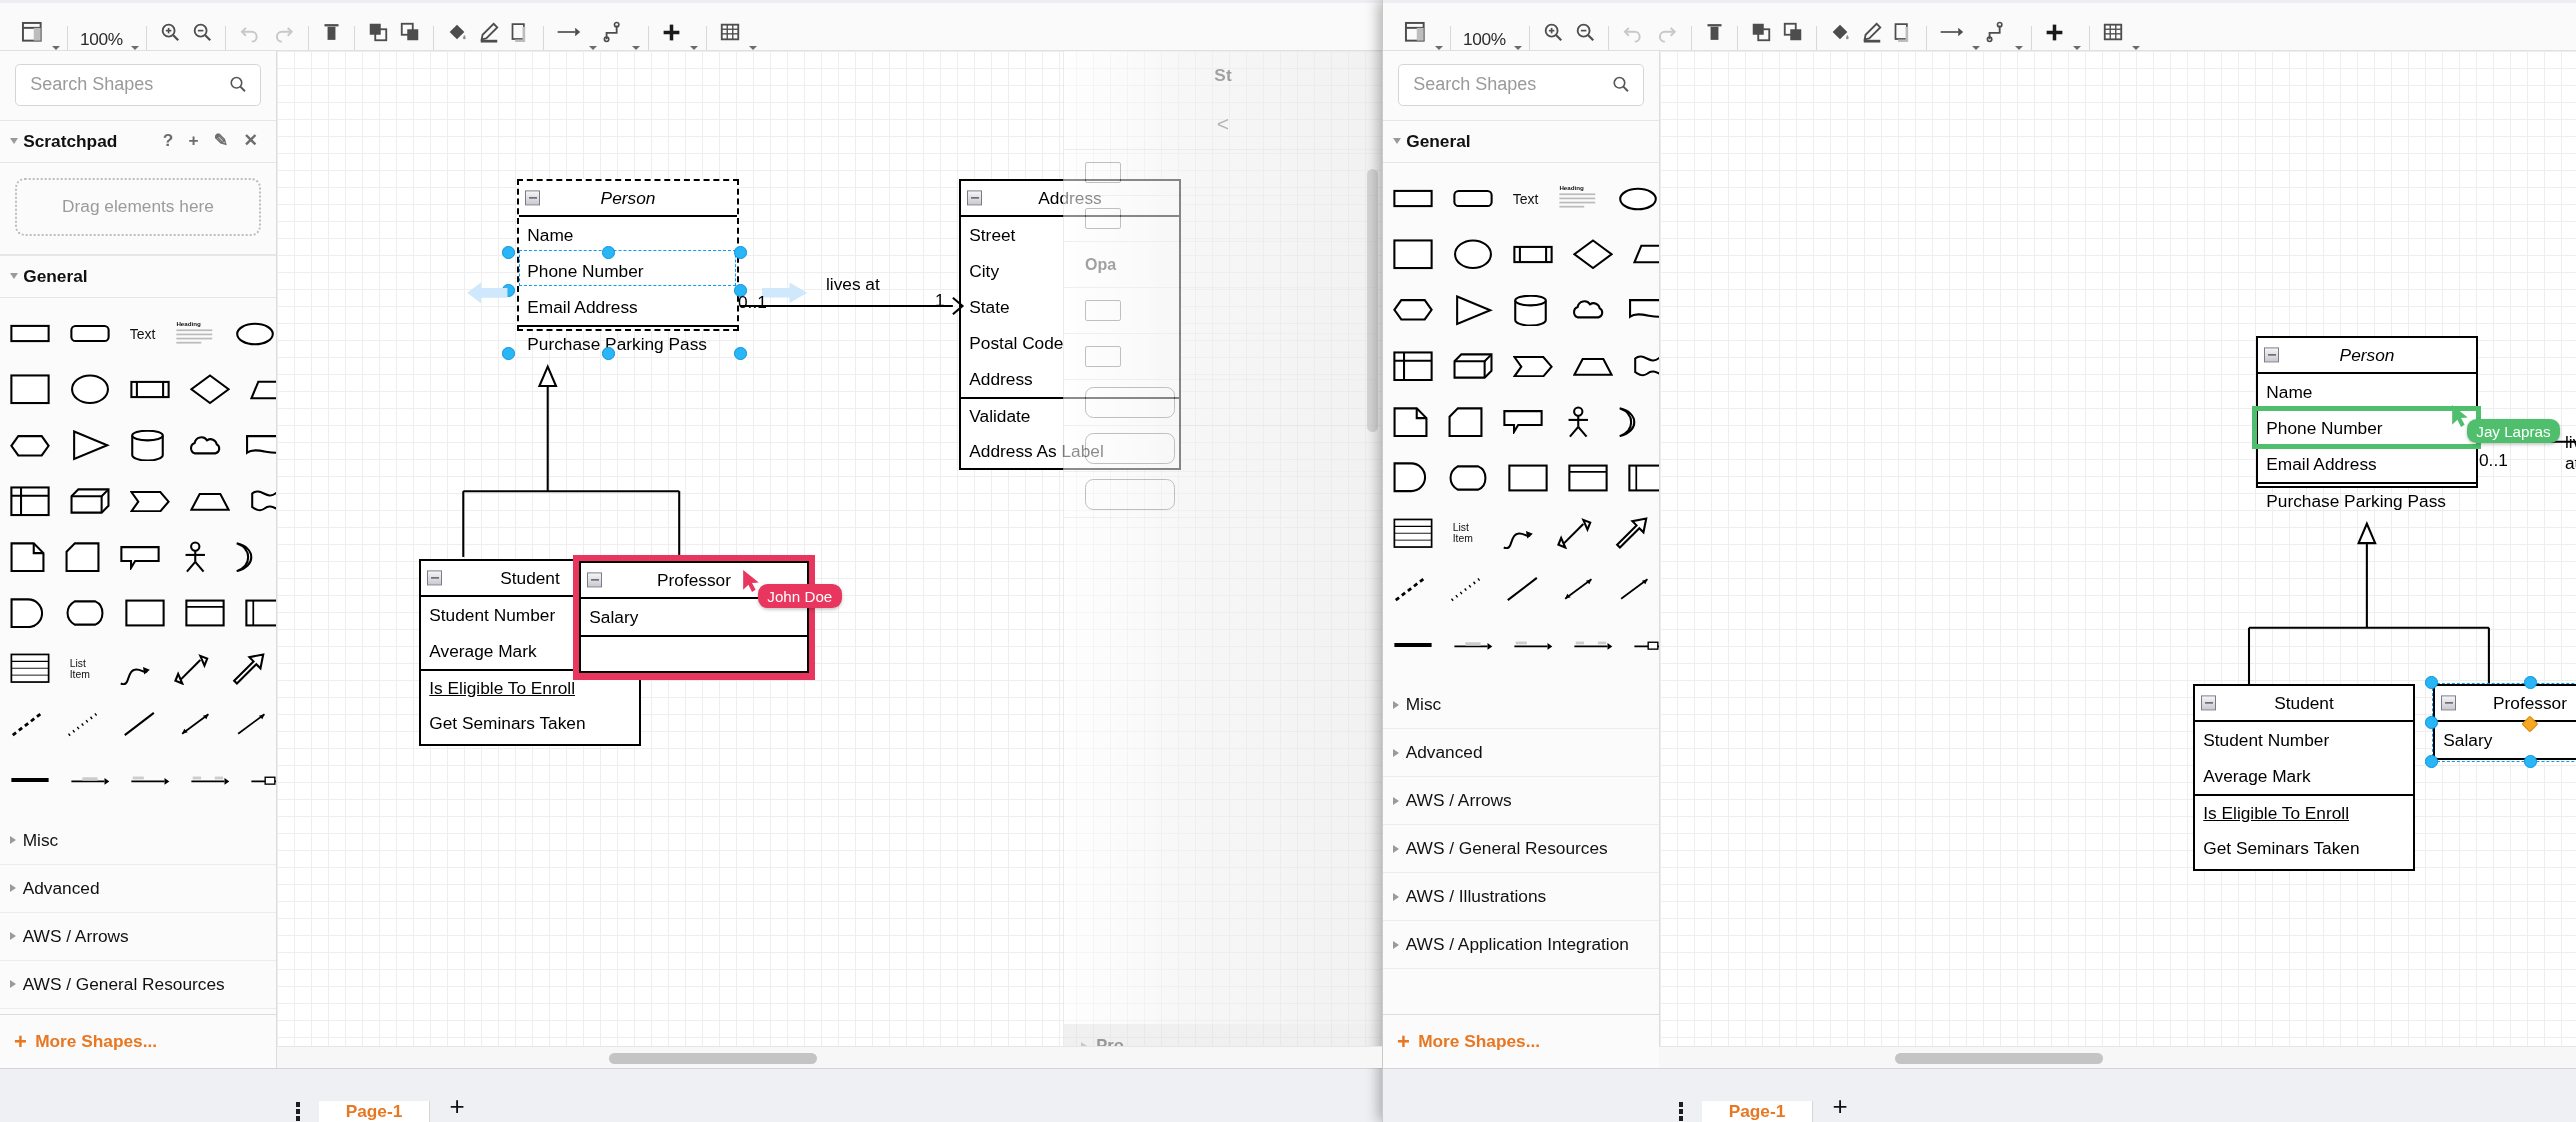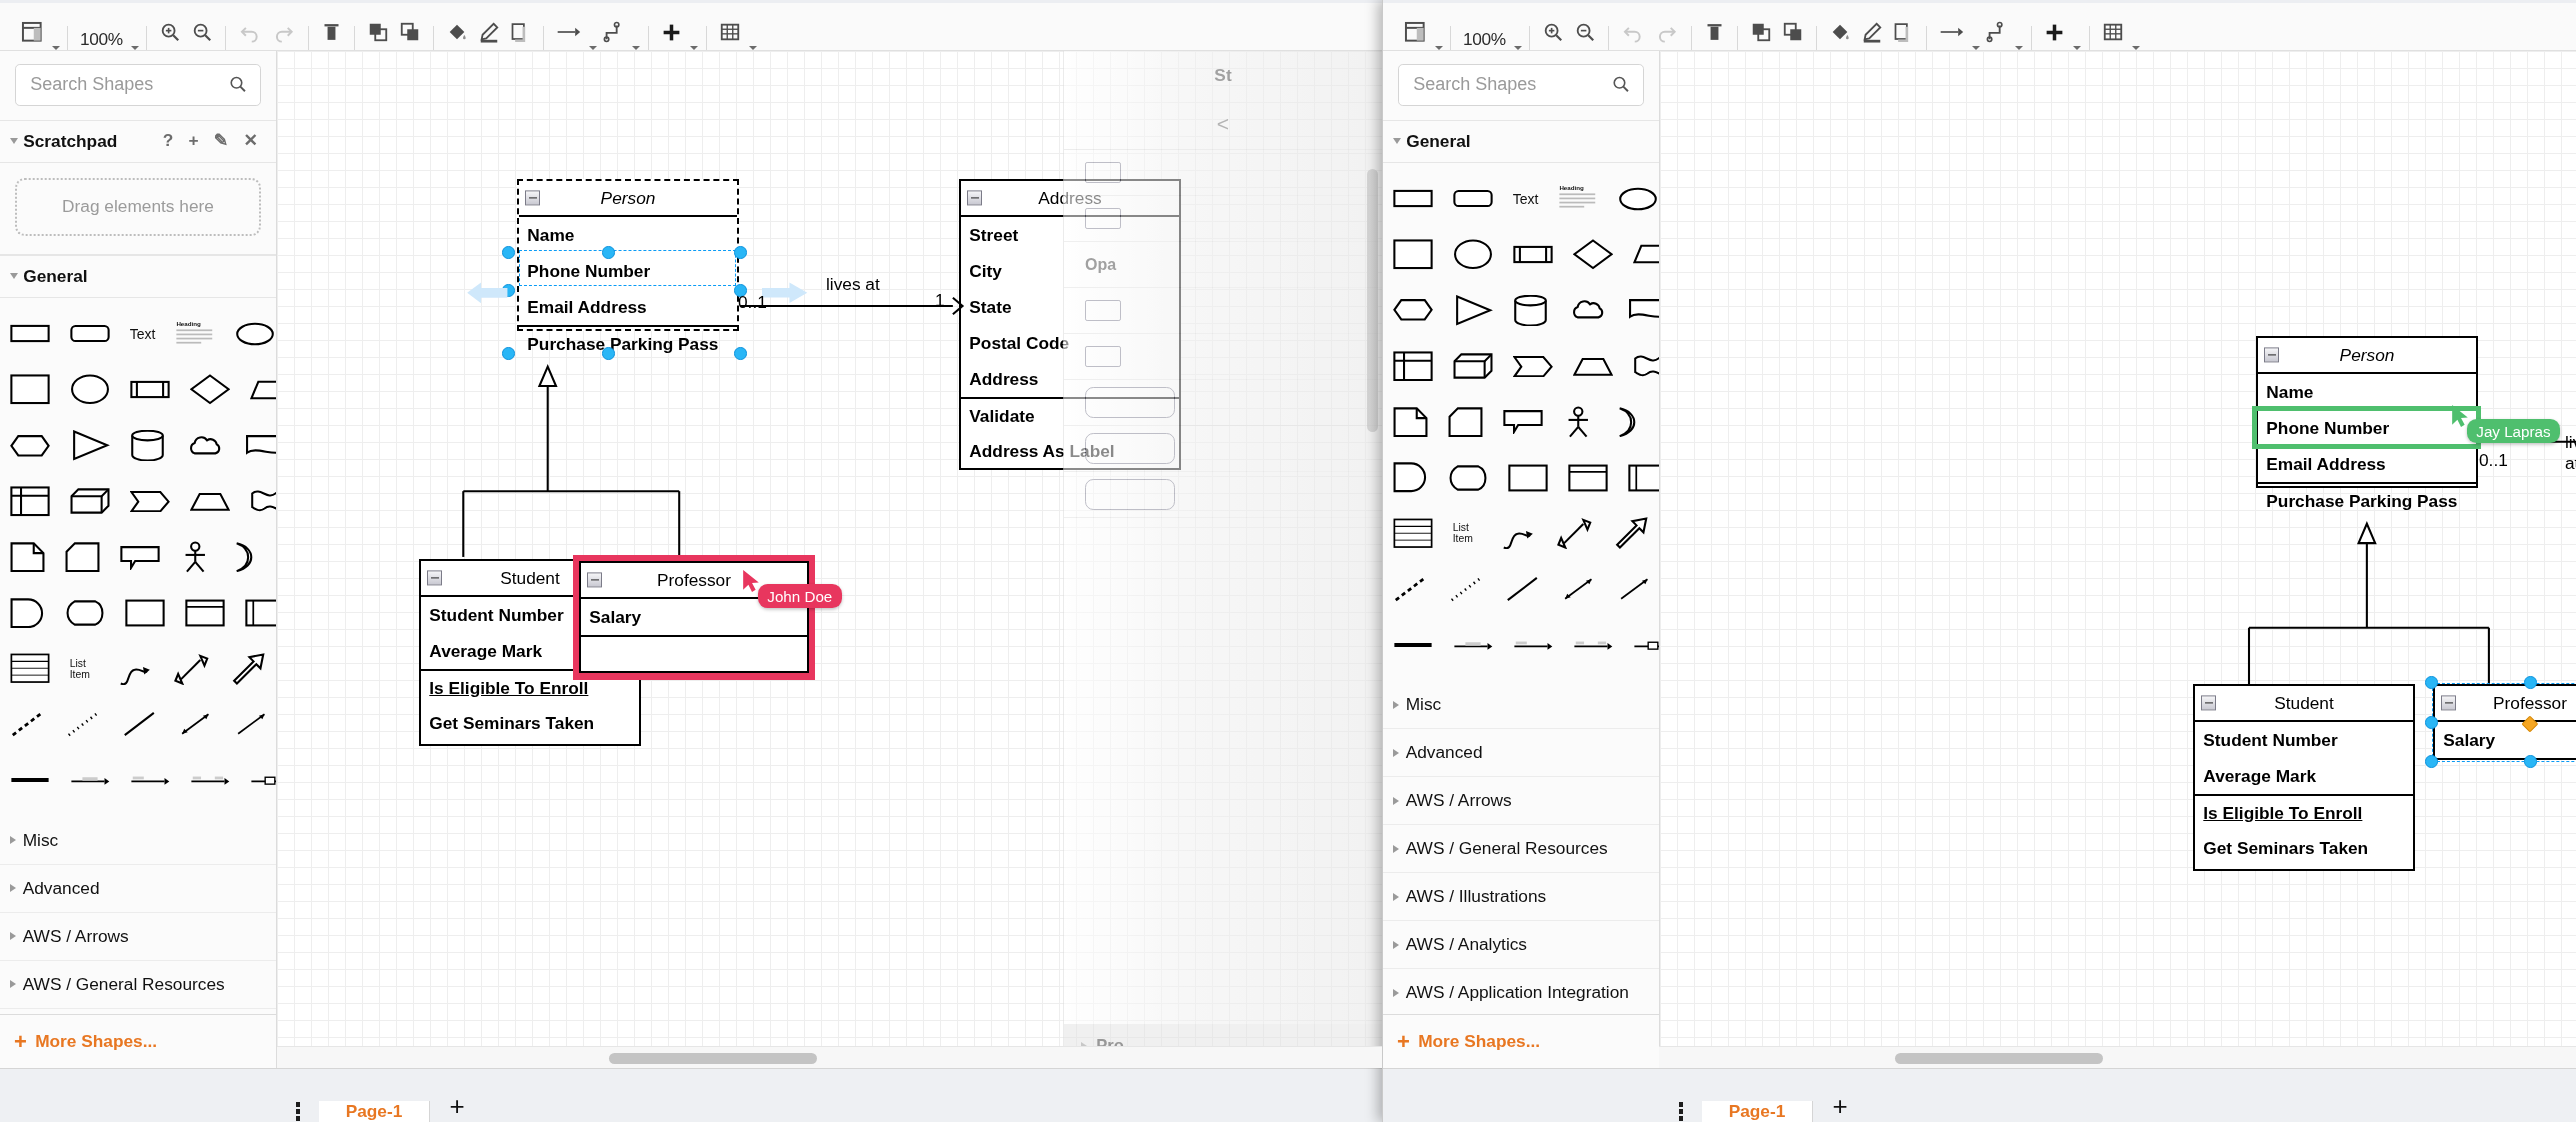--- a/index.html
+++ b/index.html
@@ -110,21 +110,21 @@
   .uml .collapse {
     position: absolute; left: 6.2px; top: 50%; transform: translateY(-50%);
     width: 15.2px; height: 15.2px; border: 0.7px solid #7b7b88;
     background: linear-gradient(#f5f5f7,#c9c9d2);
     display: flex; align-items: center; justify-content: center;
     cursor: pointer;
   }
   .uml .collapse::after { content: ""; width: 8.3px; height: 1.4px; background: #222; }
   .uml .attr {
     height: 36px; display: flex; align-items: center; padding-left: 8.3px;
-    font-size: 17.3px; color: #000; font-weight: bold;
+    font-size: 17.3px; color: #000;
   }
   .uml .sep { border-top: 2.1px solid #000; }
   .uml .op { text-decoration: underline; }
   .uml .op.plain { text-decoration: none; }
 
   
   .sel-dash { position: absolute; border: 1.4px dashed #0a9bf5; pointer-events: none; }
   .handle {
     position: absolute; width: 12.5px; height: 12.5px; border-radius: 50%;
     background: #29b6f6; border: 0.7px solid #0f93dd;
@@ -1229,24 +1229,20 @@
         <div class="cat-row">
           <span class="tri"></span>
           <span>AWS / General Resources</span>
         </div>
         <div class="cat-row">
           <span class="tri"></span>
           <span>AWS / Illustrations</span>
         </div>
         <div class="cat-row">
           <span class="tri"></span>
-          <span>AWS / Analytics</span>
-        </div>
-        <div class="cat-row">
-          <span class="tri"></span>
           <span>AWS / Application Integration</span>
         </div>
         <div class="cat-row"></div>
       </div>
   <div class="more-shapes">
         <span class="plus">+</span>
         <span>More Shapes...</span>
       </div>
     </div>
 

